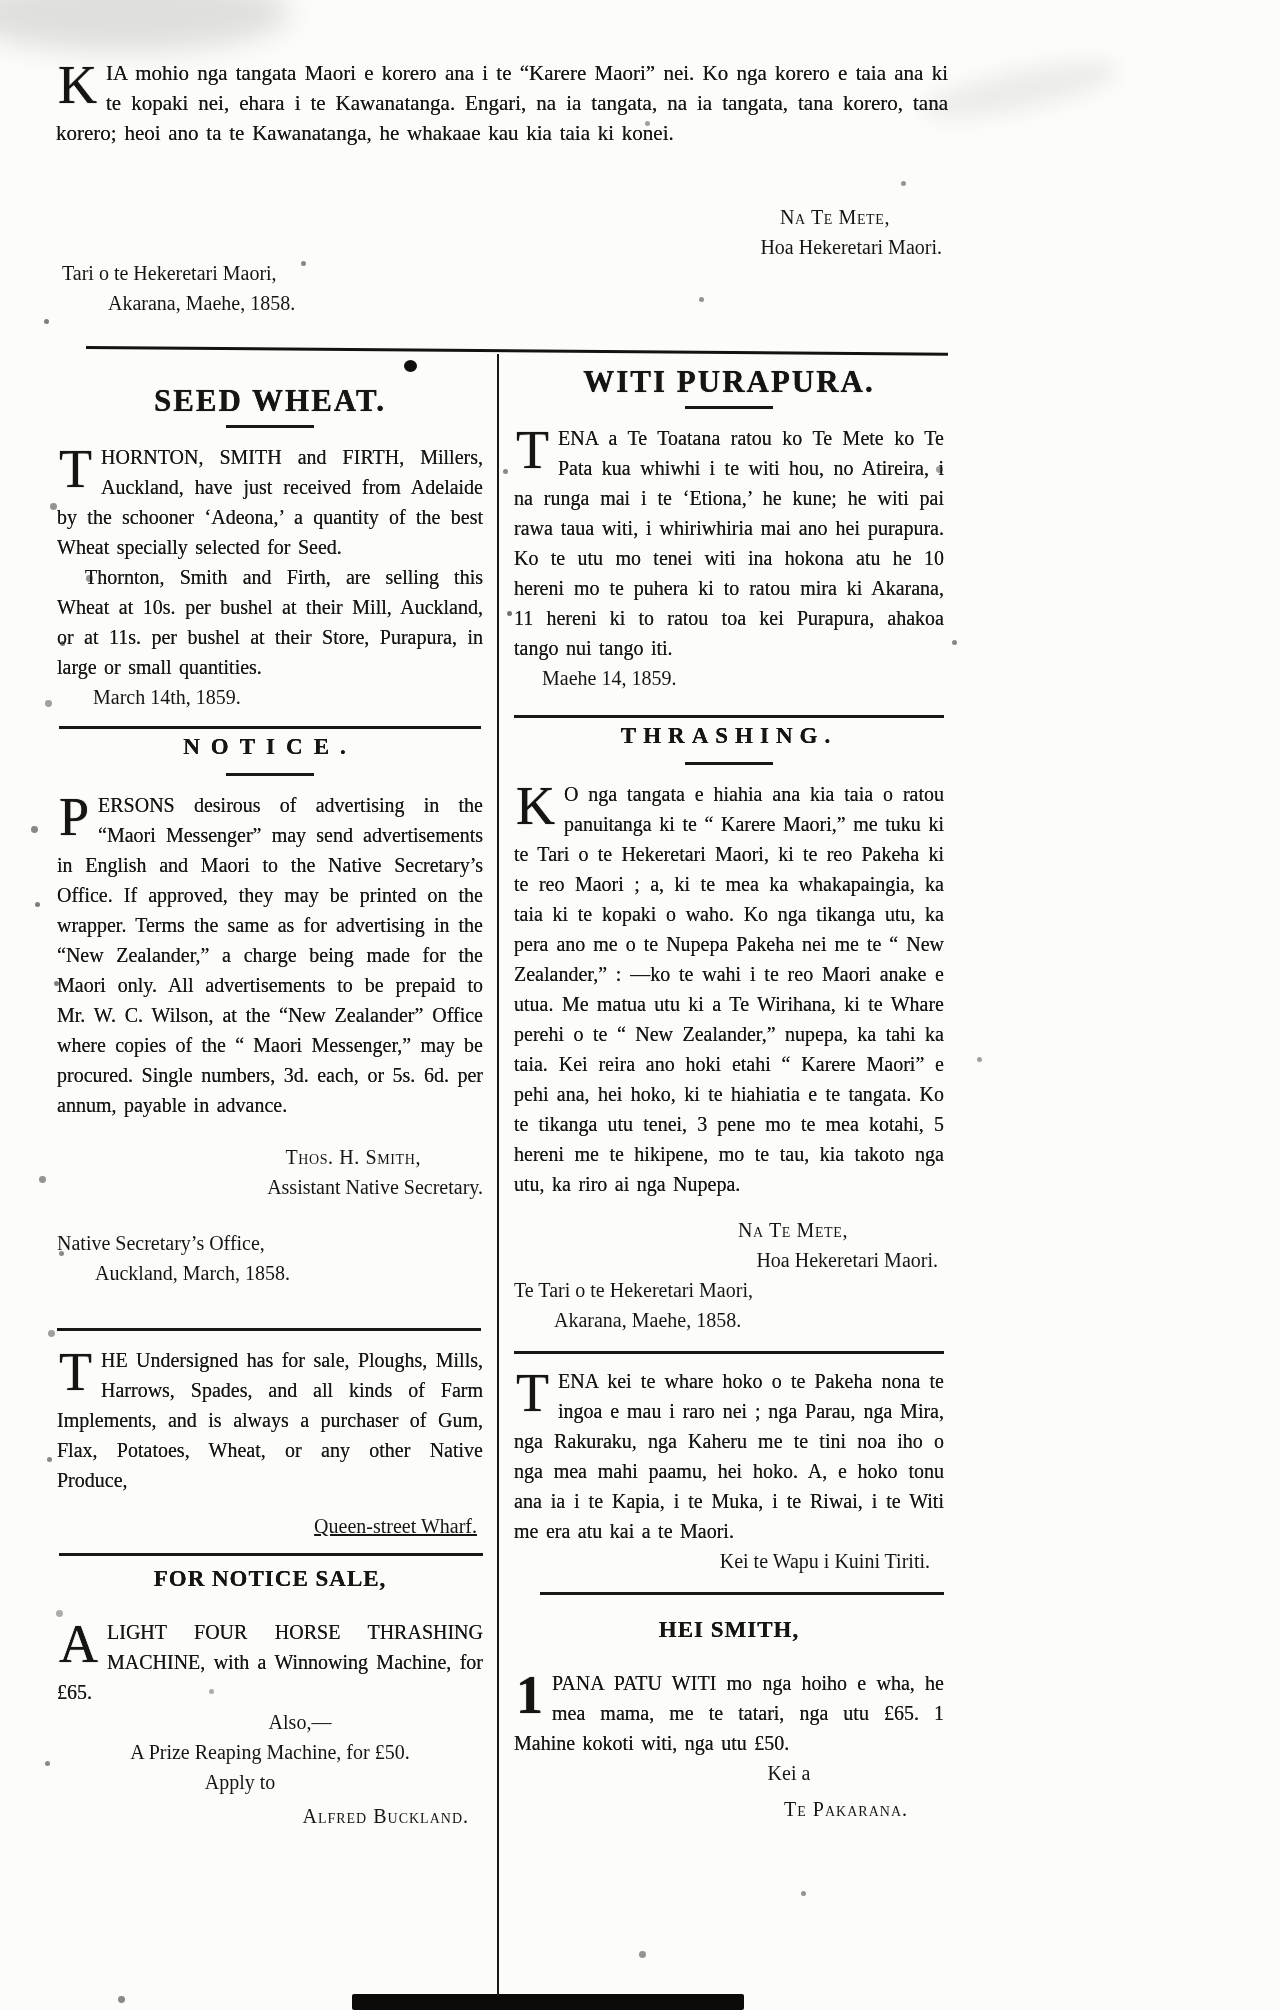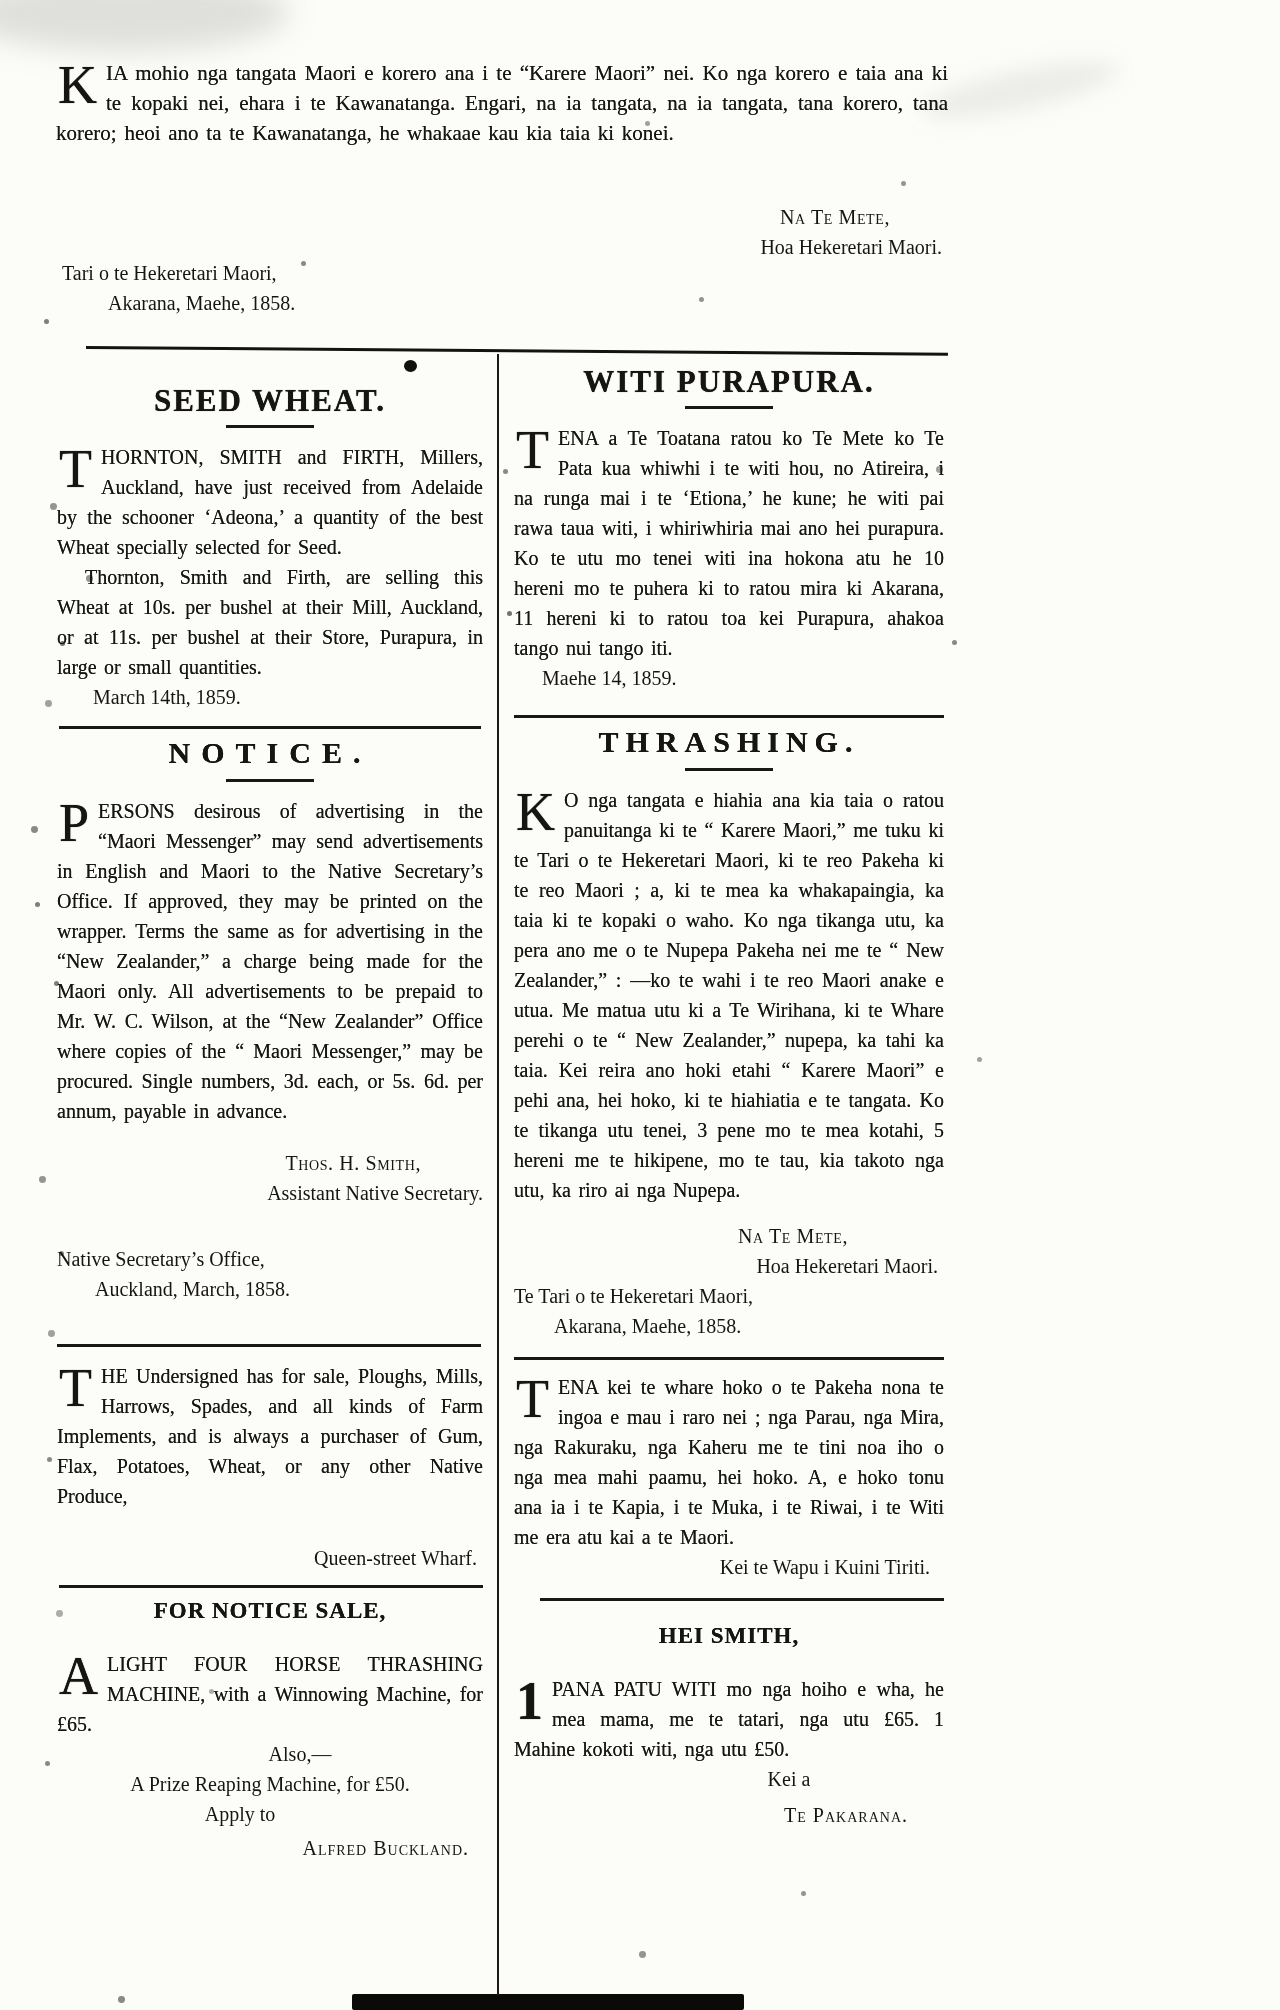--- a/index.html
+++ b/index.html
@@ -21,21 +21,21 @@
   #top-office{left:62px;top:258px;width:420px;}
   #col-left{left:57px;top:377px;width:426px;}
   #col-right{left:514px;top:358px;width:430px;}
   
   .top-rule{left:86px;top:346px;width:862px;height:3px;background:#151311;transform:rotate(0.45deg);transform-origin:left center;}
   .col-divider{left:497px;top:354px;width:2px;height:1642px;background:#1b1916;}
   .rule-full{height:3px;background:#1a1815;border:0;}
   .rule-short{height:3px;width:88px;background:#1a1815;margin:4px auto 14px auto;}
   
   .h-big{font-size:31px;line-height:40px;font-weight:bold;letter-spacing:2px;text-align:center;text-shadow:0 0 0.7px #000;margin:4px 0 0 0;}
-  .h-spaced{font-size:30px;line-height:32px;font-weight:bold;letter-spacing:11px;text-align:center;text-shadow:0 0 0.6px #000;margin:8px 0 0 0;}
+  .h-spaced{font-size:23px;line-height:32px;font-weight:bold;letter-spacing:11px;text-align:center;text-shadow:0 0 0.6px #000;margin:2px 0 0 0;}
   .h-panui{letter-spacing:7px;}
   .h-small{font-size:23px;line-height:30px;font-weight:bold;letter-spacing:1px;text-align:center;text-shadow:0 0 0.6px #000;}
   
   .sc{font-variant-caps:small-caps;letter-spacing:0.6px;}
   .r{text-align:right;}
   .c{text-align:center;}
   
   .smudge-tl{left:-40px;top:-26px;width:330px;height:78px;background:rgba(110,110,105,.20);filter:blur(14px);border-radius:50%;}
   .smudge-tr{left:920px;top:70px;width:200px;height:40px;background:rgba(120,120,115,.12);filter:blur(10px);border-radius:50%;transform:rotate(-12deg);}
   .ink-dot{left:404px;top:360px;width:13px;height:12px;background:#12100e;border-radius:50%;}
@@ -95,28 +95,28 @@
     <div class="rule-full" style="margin:14px 2px 0 2px;"></div>
 
     <h2 class="h-spaced">NOTICE.</h2>
     <div class="rule-short" style="margin-top:10px;"></div>
 
     <p class="jt" style="margin-top:6px;"><span class="dc">P</span><span>ERSONS desirous of advertising in the “Maori Messenger” may send advertisements in English and Maori to the Native Secretary’s Office.  If approved, they may be printed on the wrapper.  Terms the same as for advertising in the “New Zealander,” a charge being made for the Maori only. All advertisements to be prepaid to Mr. W. C. Wilson, at the “New Zealander” Office where copies of the “ Maori Messenger,” may be procured.  Single numbers, 3d. each, or 5s. 6d. per annum, payable in advance.</span></p>
 
     <p class="r sc" style="margin-top:22px;padding-right:62px;">Thos. H. Smith,</p>
     <p class="r">Assistant Native Secretary.</p>
 
-    <p style="margin-top:36px;">Native Secretary’s Office,</p>
+    <p style="margin-top:26px;">Native Secretary’s Office,</p>
     <p style="padding-left:38px;">Auckland, March, 1858.</p>
 
     <div class="rule-full" style="margin:40px 2px 0 0;"></div>
 
     <p class="jt" style="margin-top:14px;"><span class="dc">T</span><span>HE Undersigned has for sale, Ploughs, Mills, Harrows, Spades, and all kinds of Farm Implements, and is always a purchaser of Gum, Flax, Potatoes, Wheat, or any other Native Produce,</span></p>
 
-    <p class="r" style="margin-top:32px;padding-right:6px;">Queen-street Wharf.</p>
+    <p class="r" style="margin-top:16px;padding-right:6px;text-decoration:underline;">Queen-street Wharf.</p>
 
     <div class="rule-full" style="margin:12px 0 0 2px;"></div>
 
     <h3 class="h-small" style="margin-top:8px;">FOR NOTICE SALE,</h3>
 
     <p class="jt"><span class="dc">A</span><span>LIGHT FOUR HORSE THRASHING MACHINE, with a Winnowing Machine, for £65.</span></p>
 
     <p class="c" style="padding-left:60px;">Also,—</p>
     <p class="c">A Prize Reaping Machine, for £50.</p>
     <p class="c" style="padding-right:60px;">Apply to</p>

